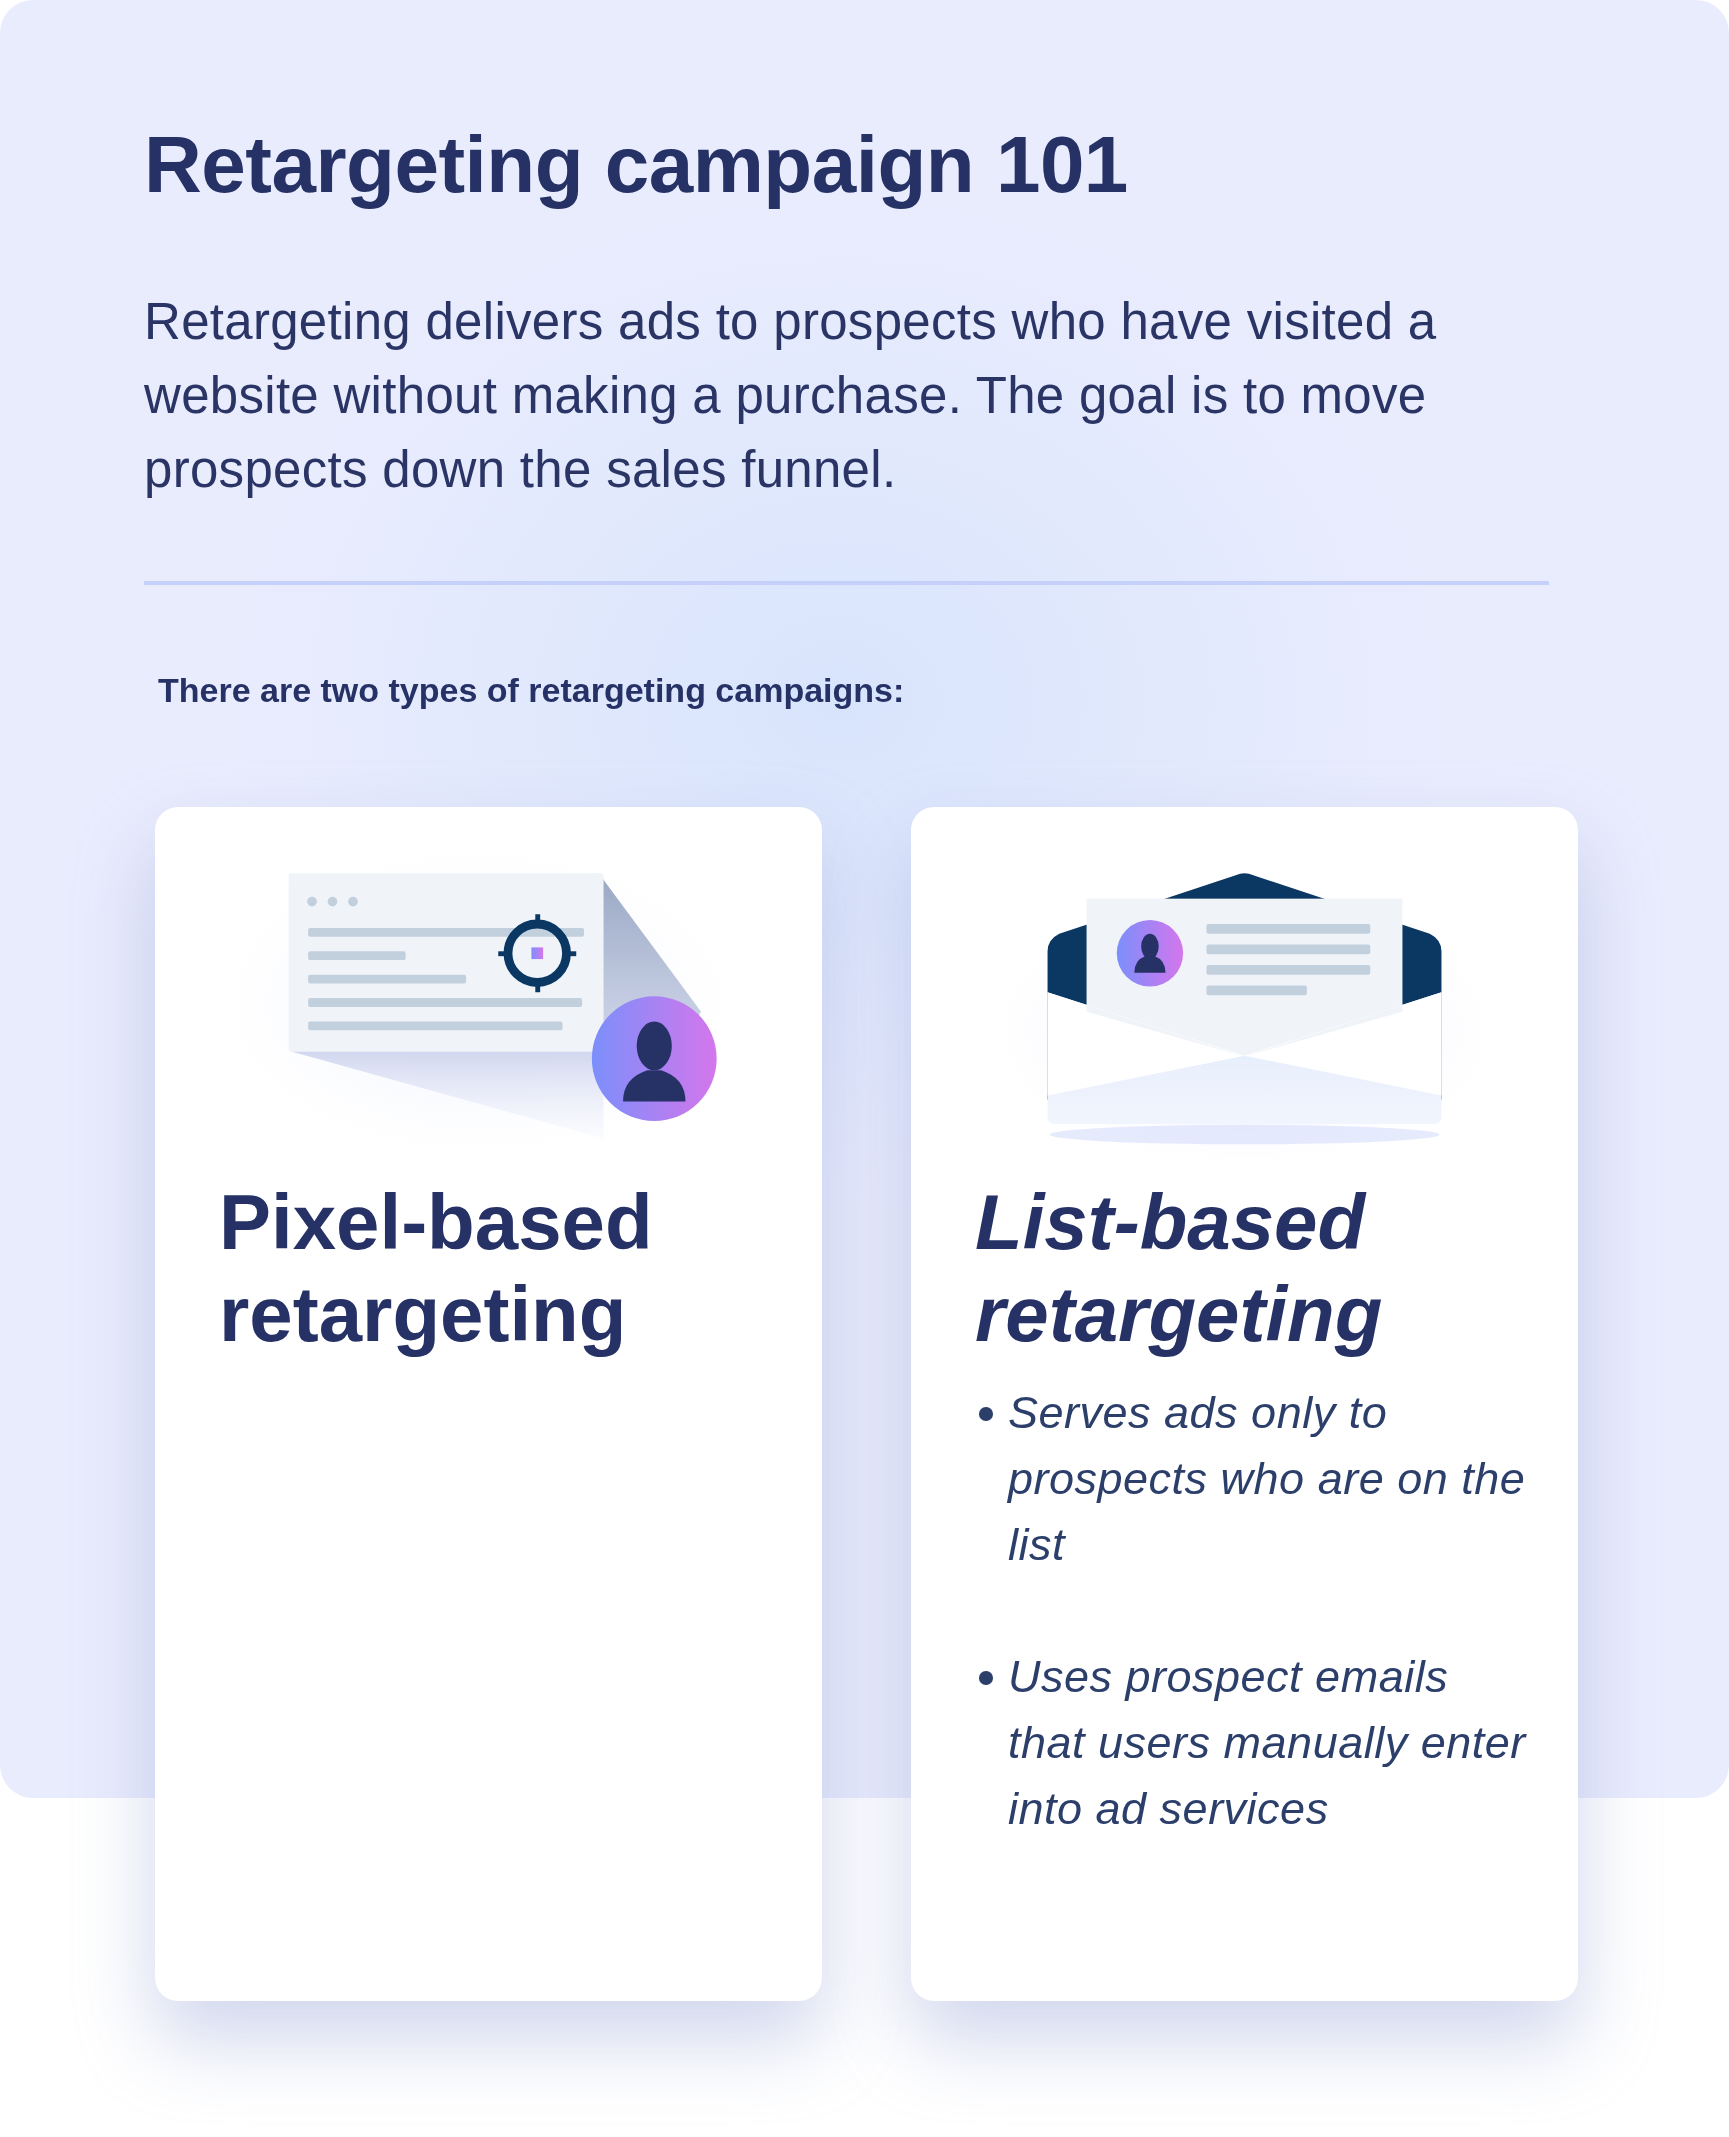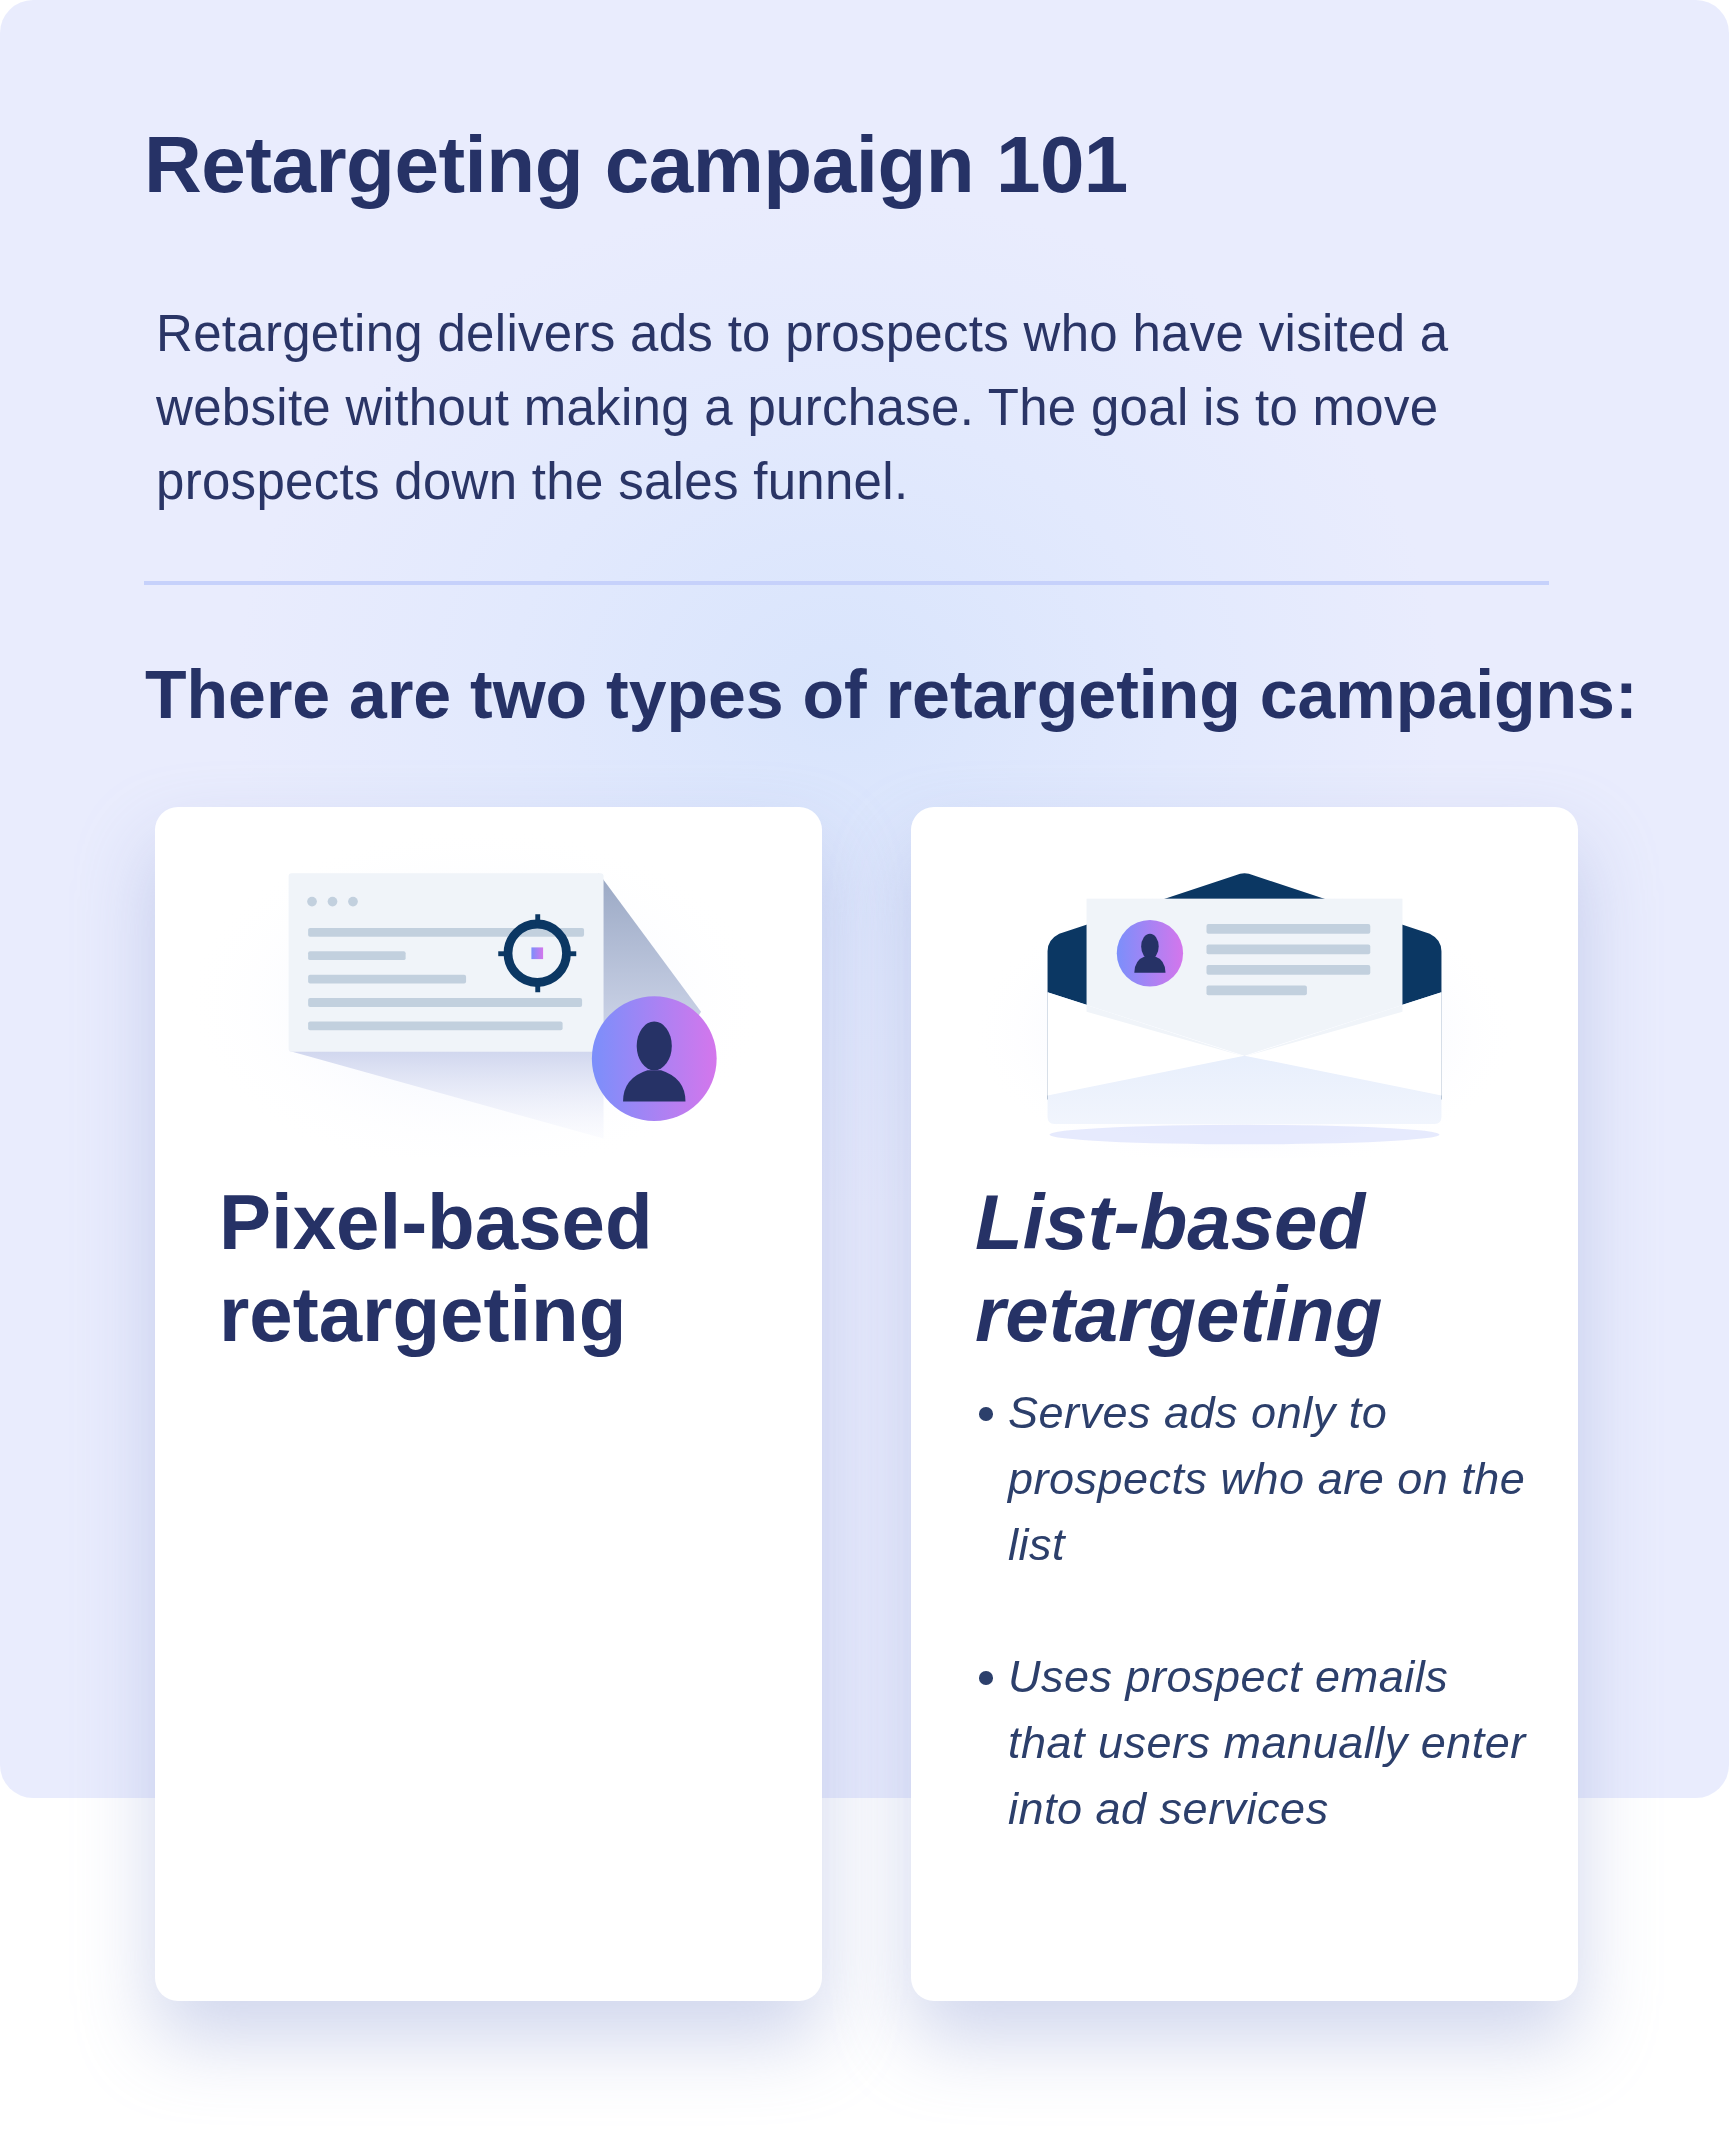--- a/index.html
+++ b/index.html
@@ -1,22 +1,22 @@
 <!DOCTYPE html>
 <html><head>
 <meta charset="utf-8">
 <style>
   html,body{margin:0;padding:0;}
   body{width:1729px;height:2138px;background:#ffffff;position:relative;overflow:hidden;font-family:"Liberation Sans","DejaVu Sans",sans-serif;color:#263266;}
   .panel{position:absolute;left:0;top:0;width:1729px;height:1798px;border-radius:33px;
     background:radial-gradient(ellipse 605px 507px at 839px 702px,#d8e4fc 0%,#e2e9fd 55%,#e9ecfd 100%);}
   .title{position:absolute;left:144px;top:125px;font-size:80px;font-weight:700;letter-spacing:-0.5px;color:#263266;margin:0;line-height:1;}
-  .intro{position:absolute;left:144px;top:285px;width:1443px;font-size:51px;line-height:74px;color:#2a3566;margin:12px;letter-spacing:0.3px;}
+  .intro{position:absolute;left:144px;top:285px;width:1443px;font-size:51px;line-height:74px;color:#2a3566;margin:0;letter-spacing:0.3px;}
   .divider{position:absolute;left:144px;top:581px;width:1405px;height:3.9px;background:#c6d1fb;border:none;}
-  .subhead{position:absolute;left:144px;top:659px;font-size:68px;font-weight:700;color:#263266;margin:1px;line-height:1;}
+  .subhead{position:absolute;left:144px;top:659px;font-size:34px;font-weight:700;color:#263266;margin:14px;line-height:1;}
   .card{position:absolute;top:807px;width:667px;height:1194px;background:#ffffff;border-radius:23px;
     box-shadow:0 39px 78px rgba(150,165,215,0.45);}
   .card.left{left:155px;}
   .card.right{left:911px;font-style:italic;}
   .illus{position:absolute;left:0;top:0;width:667px;height:351px;}
   .card-title{position:absolute;left:64px;top:369px;font-size:78px;font-weight:700;line-height:92px;color:#263266;margin:0;width:546px;}
   .bullets{position:absolute;left:64px;top:573px;list-style:none;margin:0;padding:0;width:556px;}
   .bullets li{position:relative;padding-left:33px;font-size:45px;line-height:66px;color:#2c3f6b;margin-bottom:66px;letter-spacing:0.5px;}
   .bullets li .dot{position:absolute;left:3.9px;top:27px;width:13.7px;height:13.7px;border-radius:50%;background:#2c3f6b;}
 </style>

